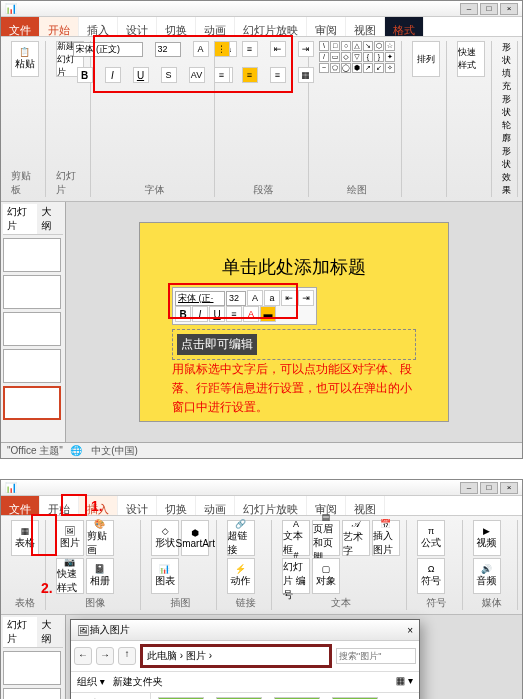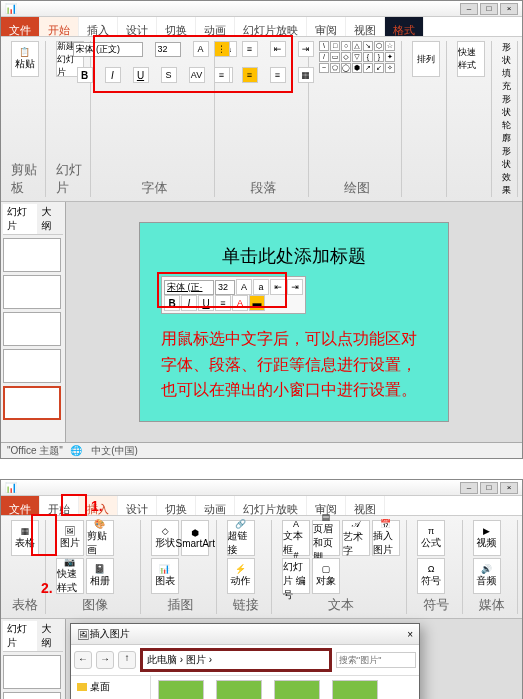--- a/index.html
+++ b/index.html
@@ -8,43 +8,43 @@
 .titlebar{background:linear-gradient(#fff,#eee);height:16px;display:flex;align-items:center;padding:0 4px;border-bottom:1px solid #ccc}
 .titlebar .buttons{margin-left:auto;display:flex;gap:2px}
 .titlebar .btn{width:18px;height:12px;background:#ddd;border:1px solid #aaa;font-size:8px;text-align:center;line-height:10px}
 .tabs{display:flex;background:#fff;border-bottom:1px solid #ccc;height:20px}
 .tab{padding:6px 8px;font-size:11px;color:#444;border-right:1px solid #eee;cursor:pointer}
 .tab.file{background:#d14524;color:#fff}
 .tab.active{background:#fff2e8;color:#d14524}
 .tab.format{background:#0f172a;color:#d14524}
 .ribbon{background:linear-gradient(#f5f5f5,#e8e8e8);padding:4px;display:flex;gap:4px;border-bottom:1px solid #bbb;min-height:56px}
 .group{border-right:1px solid #ccc;padding:0 6px;display:flex;flex-direction:column;align-items:center}
-.group-label{font-size:13px;color:#666;margin-top:auto;padding-top:2px}
+.group-label{font-size:10px;color:#666;margin-top:auto;padding-top:2px}
 .group-content{display:flex;gap:2px;flex-wrap:wrap}
 .rbtn{width:16px;height:16px;border:1px solid #ccc;background:#fff;display:inline-flex;align-items:center;justify-content:center;font-size:9px}
 .rbtn.big{width:28px;height:36px;flex-direction:column}
 .font-row{display:flex;gap:12px;align-items:center;margin-bottom:10px}
 .font-select{width:70px;height:15px;border:1px solid #aaa;font-size:9px;padding:0 2px;background:#fff}
 .font-size{width:26px;height:15px;border:1px solid #aaa;font-size:9px;padding:0 2px;background:#fff}
 .red-box{border:2px solid #e00;position:absolute;pointer-events:none;z-index:10}
 .workspace{display:flex;background:#ddd;height:240px;position:relative}
 .thumbs{width:65px;background:#f0f0f0;border-right:1px solid #aaa;overflow:hidden;padding:2px}
 .thumb-tabs{display:flex;font-size:9px;border-bottom:1px solid #ccc}
 .thumb-tab{padding:1px 4px}
 .thumb-tab.active{background:#fff}
 .thumb{width:58px;height:34px;background:#fff;border:1px solid #aaa;margin:3px 0;position:relative}
 .thumb.sel{border:2px solid #d14524}
 .slide-area{flex:1;display:flex;align-items:center;justify-content:center;background:#ddd;position:relative}
-.slide{width:310px;height:200px;background:#5eead4;border:1px solid #999;padding:21px;position:relative}
+.slide{width:310px;height:200px;background:#fde047;border:1px solid #999;padding:32px;position:relative}
 .slide-title{font-size:18px;text-align:center;margin-bottom:8px}
 .mini-toolbar{border:1px solid #aaa;background:#f8f8f8;padding:2px;display:inline-block;position:relative}
 .mini-row{display:flex;gap:1px;align-items:center}
 .content-box{border:1px dashed #888;padding:4px;margin-top:4px}
 .content-text{background:#444;color:#fff;padding:2px 4px;font-size:12px;display:inline-block}
-.instruction{color:#e00;font-size:16px;line-height:1.6;margin-top:12px}
+.instruction{color:#e00;font-size:12px;line-height:1.6;margin-top:0}
 .statusbar{background:#f0f0f0;border-top:1px solid #aaa;height:16px;font-size:9px;padding:1px 6px;color:#555;display:flex;align-items:center;gap:8px}
 .dialog{position:absolute;background:#fff;border:1px solid #666;box-shadow:4px 4px 12px rgba(0,0,0,0.3);width:350px;z-index:20}
 .dialog-title{background:linear-gradient(#fff,#e8e8e8);padding:3px 6px;font-size:11px;border-bottom:1px solid #ccc;display:flex;align-items:center}
 .dialog-nav{display:flex;align-items:center;gap:4px;padding:3px;border-bottom:1px solid #ddd}
 .nav-btn{width:18px;height:18px;border:1px solid #ccc;border-radius:3px;background:#f5f5f5;text-align:center;font-size:10px}
 .breadcrumb{flex:1;border:3px solid #7f1d1d;padding:2px 4px;font-size:10px;background:#fff}
 .search-box{width:80px;border:1px solid #ccc;padding:2px;font-size:9px;color:#888}
 .dialog-body{display:flex;height:170px}
 .dialog-sidebar{width:80px;border-right:1px solid #ddd;padding:2px;font-size:10px}
 .side-item{padding:2px 4px;display:flex;align-items:center;gap:3px}
@@ -203,20 +203,23 @@
                 </div>
               <div class="rbtn">
                   <u>U</u>
                 </div>
               <div class="rbtn">≡</div>
               <div class="rbtn" style="color:red">A</div>
               <div class="rbtn" style="background:#ffc000">▬</div>
             </div>
           </div>
         </div>
+        <div class="content-box">
+          <span class="content-text">点击即可编辑</span>
+        </div>
         <div class="instruction">用鼠标选中文字后，可以点功能区对字体、段落、行距等信息进行设置，也可以在弹出的小窗口中进行设置。</div>
       </div>
     </div>
   </div>
   <div class="statusbar">
     <span>"Office 主题"</span>
     <span>🌐</span>
     <span>中文(中国)</span>
   </div>
 </div>
@@ -318,20 +321,25 @@
           <span>插入图片</span>
           <span style="margin-left:auto">×</span>
         </div>
         <div class="dialog-nav">
           <div class="nav-btn">←</div>
           <div class="nav-btn">→</div>
           <div class="nav-btn">↑</div>
           <div class="breadcrumb">此电脑 › 图片 ›</div>
           <input class="search-box" placeholder="搜索&quot;图片&quot;" style="">
         </div>
+        <div style="display:flex;padding:3px 6px;border-bottom:1px solid #ddd;font-size:10px">
+          <span>组织 ▾</span>
+          <span style="margin-left:8px">新建文件夹</span>
+          <span style="margin-left:auto">▦ ▾</span>
+        </div>
         <div class="dialog-body">
           <div class="dialog-sidebar">
             <div class="side-item">
                 <span class="folder-icon"></span>
                 <span>桌面</span>
               </div>
 
           </div>
           <div class="file-grid" id="file-grid">
               <div class="file-item">

